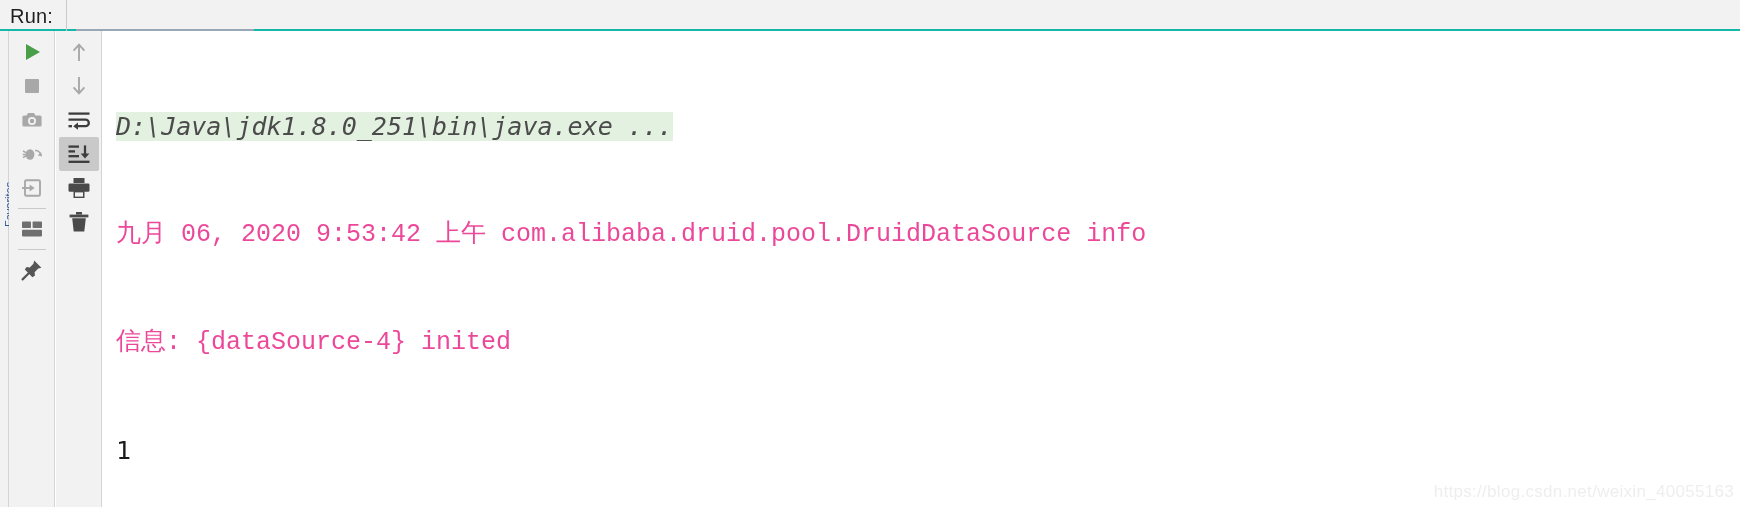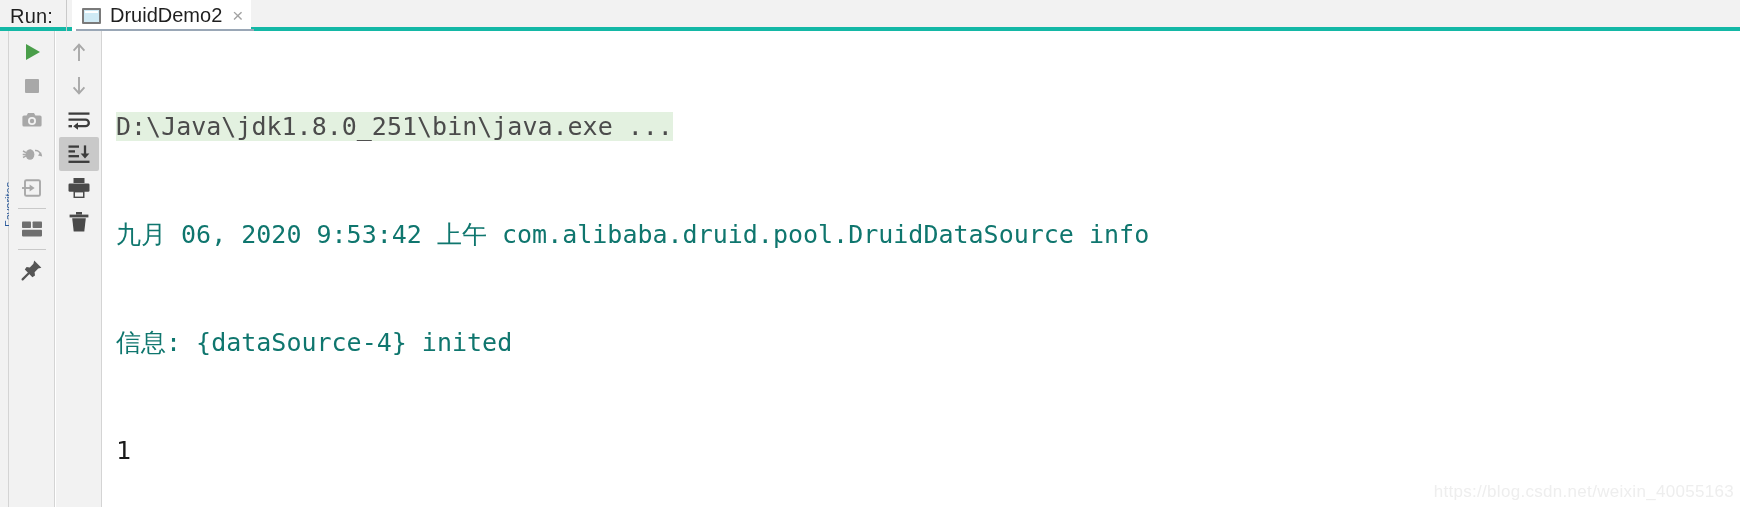--- a/index.html
+++ b/index.html
@@ -19,21 +19,21 @@
     overflow: hidden;
   }
 
   
   .run-header {
     position: absolute;
     left: 0; top: 0;
     width: 1740px;
     height: 31px;
     background: #f2f2f2;
-    border-bottom: 4px solid #14b8a6;
+    border-bottom: 2px solid #14b8a6;
     box-sizing: border-box;
   }
   .run-label {
     position: absolute;
     left: 10px;
     top: 5px;
     font-size: 20px;
     color: #1f1f1f;
     font-family: "Liberation Sans", sans-serif;
     letter-spacing: 0.2px;
@@ -169,23 +169,23 @@
     position: absolute;
     left: 14px;
     top: 6px;
     right: 0;
     font-family: "DejaVu Sans Mono", "Liberation Mono", monospace;
     font-size: 25px;
     line-height: 36px;
     white-space: pre;
   }
   .line { height: 36px; }
-  .line-cmd   { color: #4b4b4b; }
+  .line-cmd   { color: #4b4b4b; font-style: italic; }
   .line-cmd span.hl { background: #e3f1e0; }
-  .line-log   { color: #0f766e; }
+  .line-log   { color: #ec4899; font-family: Liberation Mono, monospace; }
   .line-out   { color: #1a1a1a; }
 
   .watermark {
     position: absolute;
     right: 6px;
     bottom: 5px;
     font-size: 17px;
     color: #eeeeee;
     font-family: "Liberation Sans", sans-serif;
     white-space: nowrap;
@@ -193,25 +193,20 @@
   }
 </style>
 </head>
 <body>
 
 <div id="app">
 
   <div class="run-header">
     <div class="run-label">Run:</div>
     <div class="header-divider"></div>
-    <div class="run-tab">
-      <span class="tab-icon"></span>
-      <span class="tab-title">DruidDemo2</span>
-      <span class="tab-close">×</span>
-    </div>
     <div class="tab-underline"></div>
   </div>
 
   <div class="edge-strip">
     <div class="edge-vtext">Favorites</div>
   </div>
 
   <div class="toolbar toolbar-a">
     <div class="tb-spacer-top"></div>
 

